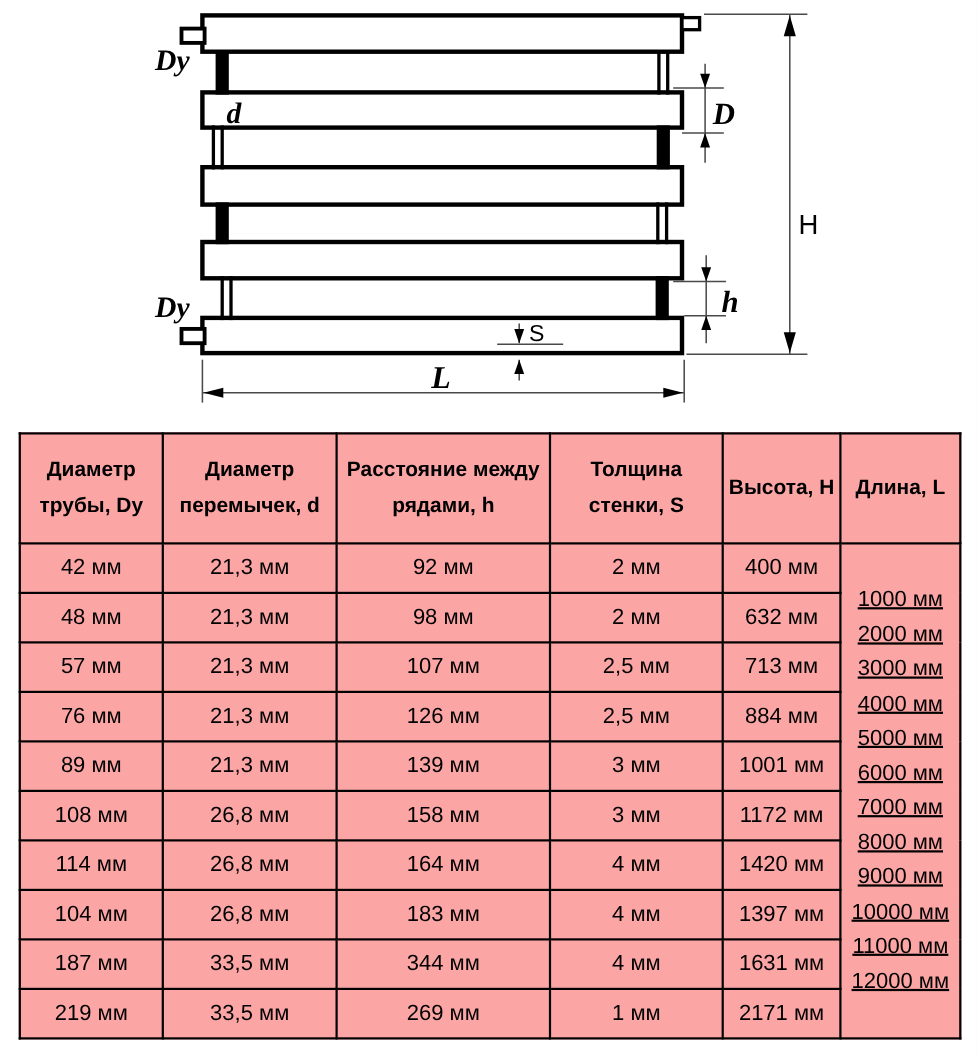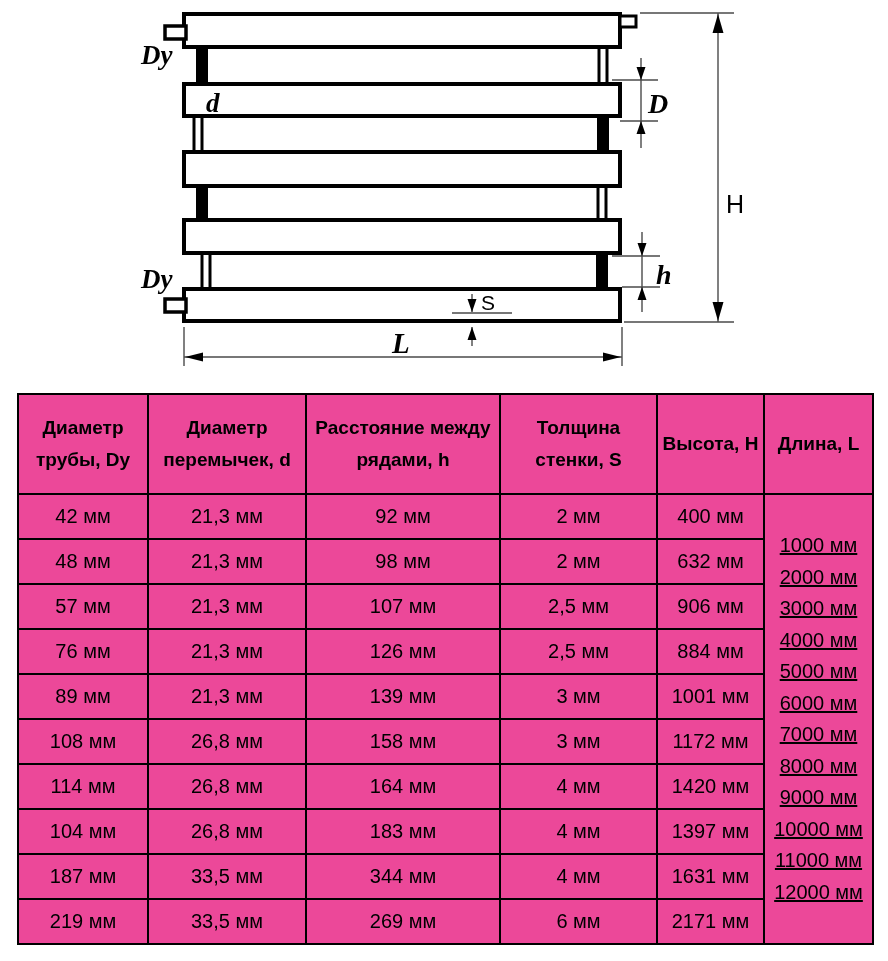--- a/index.html
+++ b/index.html
@@ -8,21 +8,21 @@
     font-family:"Liberation Sans",sans-serif;color:#000;
   }
   .diagram-wrap{position:absolute;left:0;top:0;width:732px;height:390px;}
   svg text{user-select:none;}
   .lbl-serif{font-family:"Liberation Serif",serif;font-style:italic;font-weight:bold;}
   .lbl-sans{font-family:"Liberation Sans",sans-serif;font-weight:normal;}
 
   table.spec{
     position:absolute;left:17px;top:393px;width:855px;
     border-collapse:collapse;table-layout:fixed;
-    background:#ec4899;
+    background:#fca5a5;
   }
   table.spec th, table.spec td{
     border:2px solid #000;
     text-align:center;vertical-align:middle;
     padding:0;color:#000;
   }
   table.spec thead tr{height:100px;}
   table.spec tbody tr{height:45px;}
   table.spec th{
     font-size:19px;font-weight:bold;line-height:32px;white-space:pre-line;
@@ -168,21 +168,21 @@
         <td>21,3 мм</td>
         <td>98 мм</td>
         <td>2 мм</td>
         <td>632 мм</td>
       </tr>
       <tr>
         <td>57 мм</td>
         <td>21,3 мм</td>
         <td>107 мм</td>
         <td>2,5 мм</td>
-        <td>906 мм</td>
+        <td>713 мм</td>
       </tr>
       <tr>
         <td>76 мм</td>
         <td>21,3 мм</td>
         <td>126 мм</td>
         <td>2,5 мм</td>
         <td>884 мм</td>
       </tr>
       <tr>
         <td>89 мм</td>
@@ -216,17 +216,17 @@
         <td>187 мм</td>
         <td>33,5 мм</td>
         <td>344 мм</td>
         <td>4 мм</td>
         <td>1631 мм</td>
       </tr>
       <tr>
         <td>219 мм</td>
         <td>33,5 мм</td>
         <td>269 мм</td>
-        <td>6 мм</td>
+        <td>1 мм</td>
         <td>2171 мм</td>
       </tr>
     </tbody>
 </table>
 
 </body></html>

